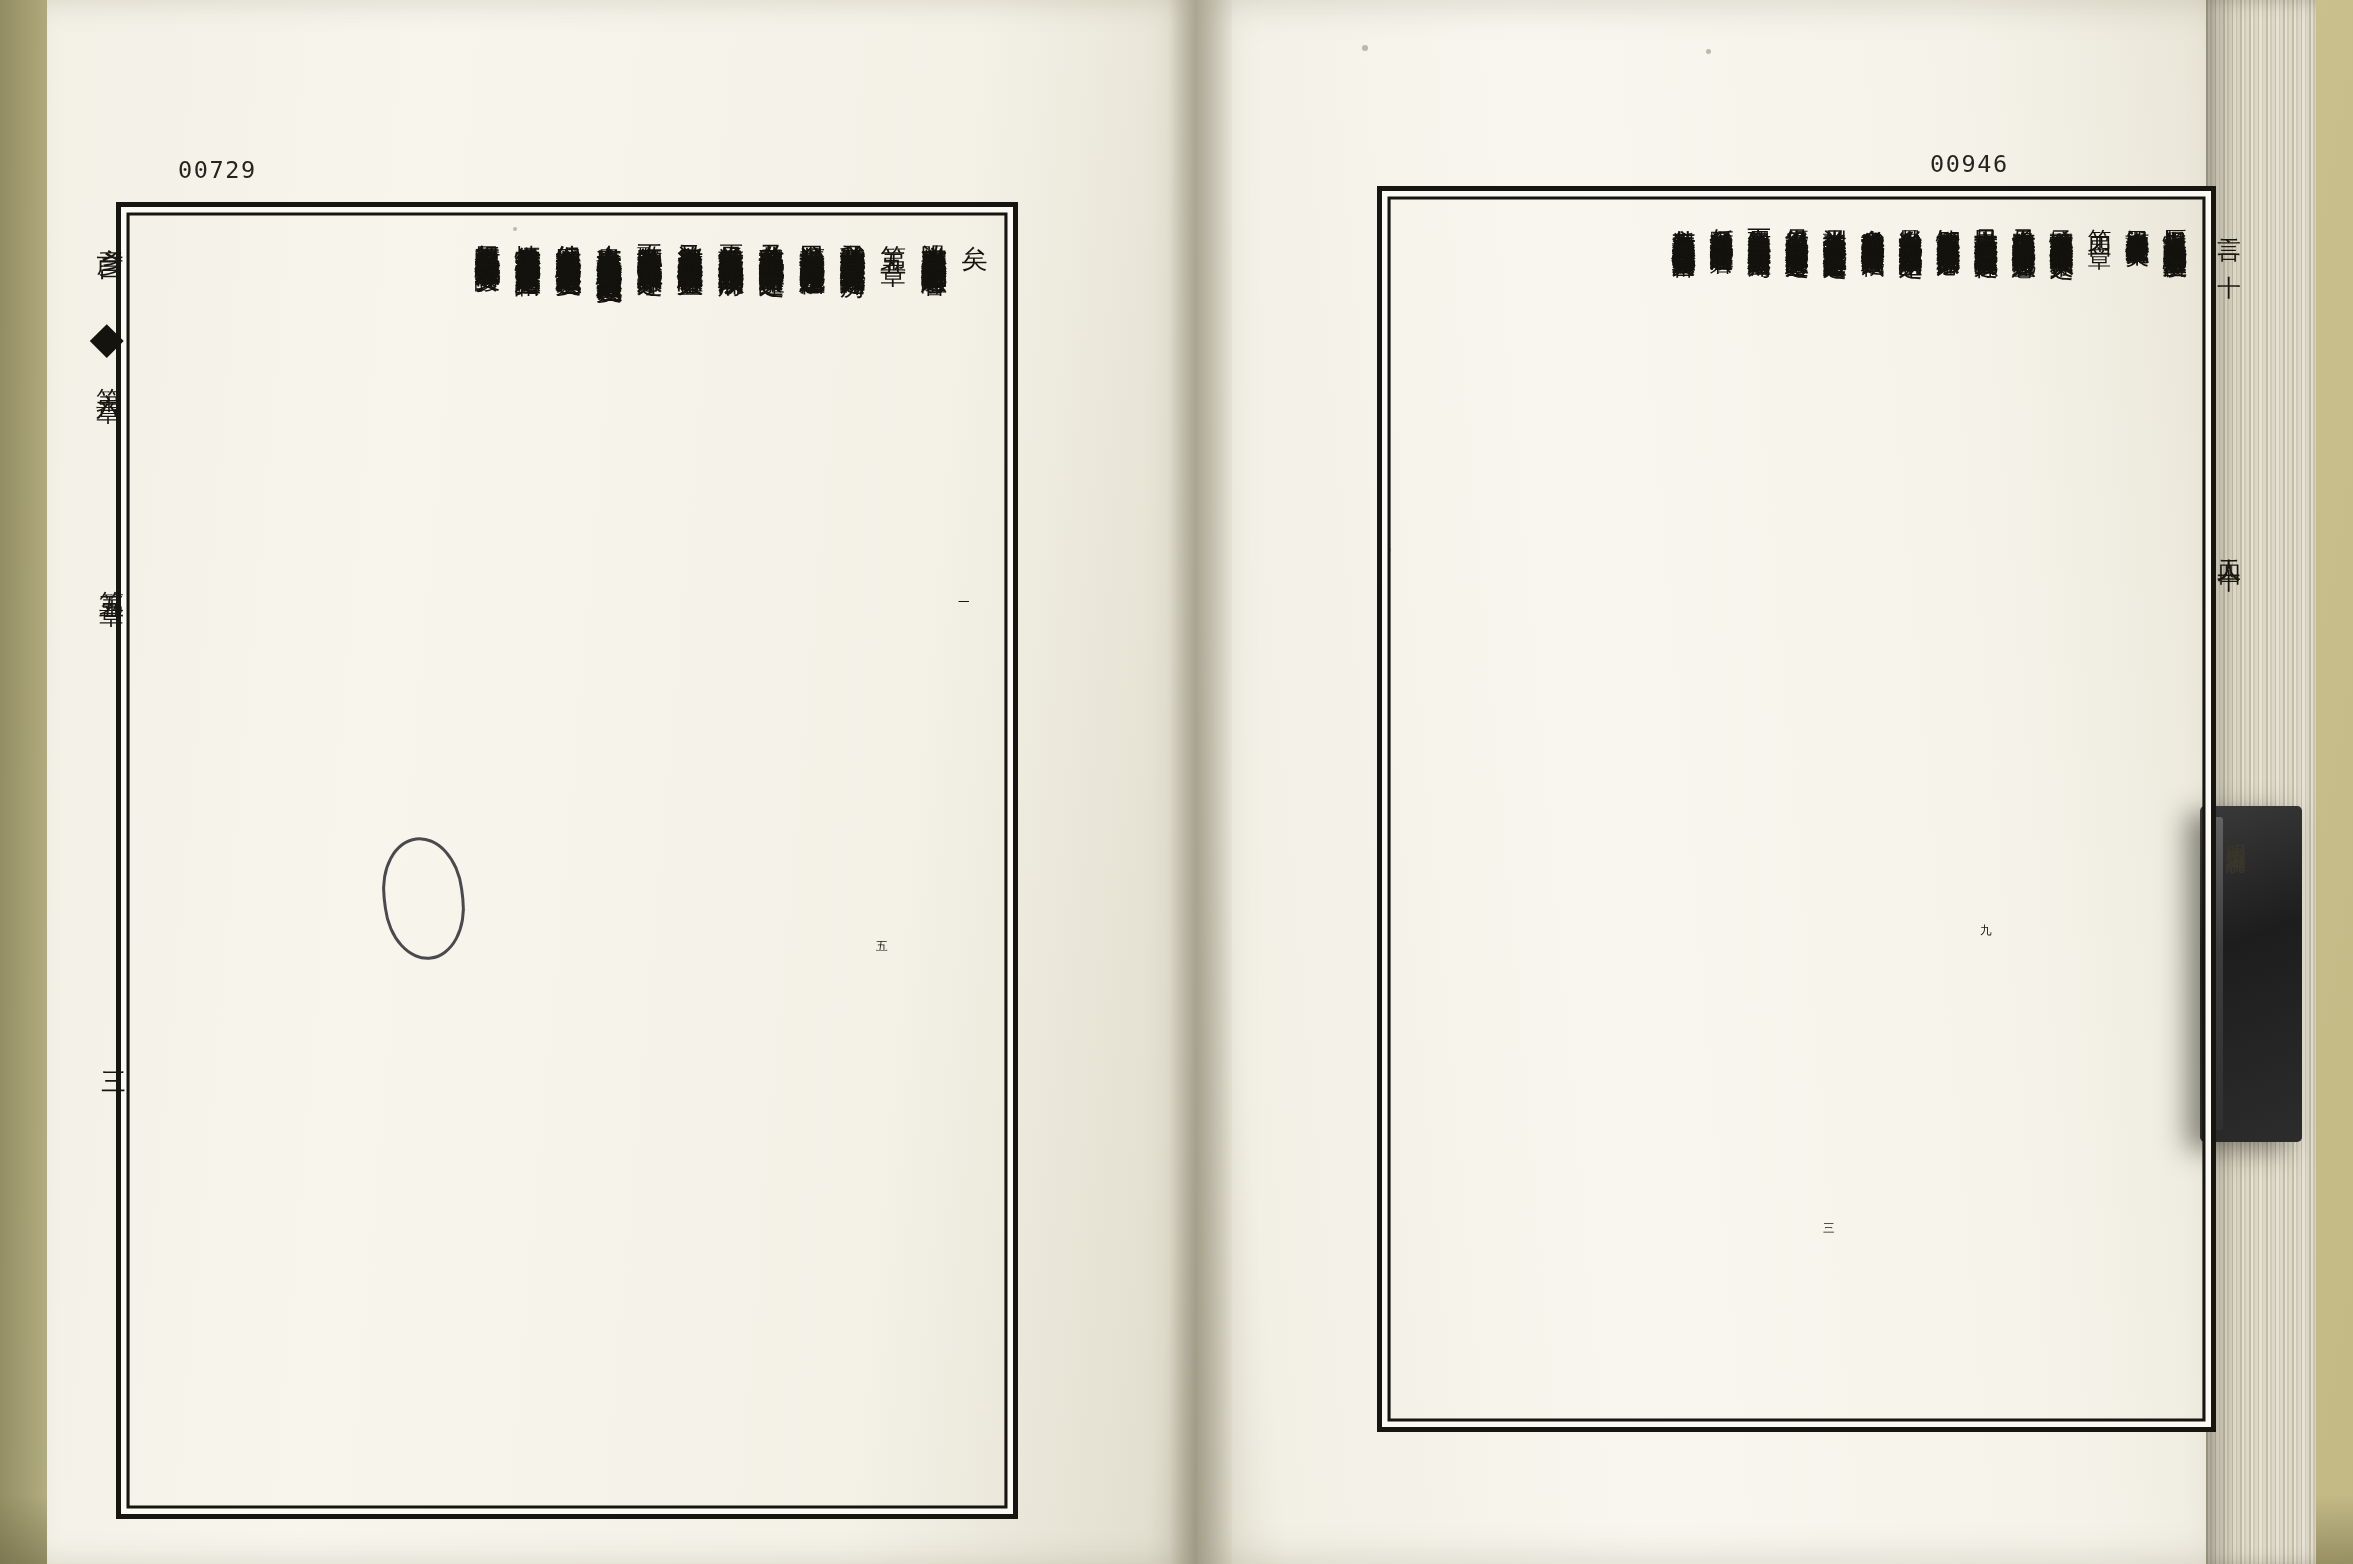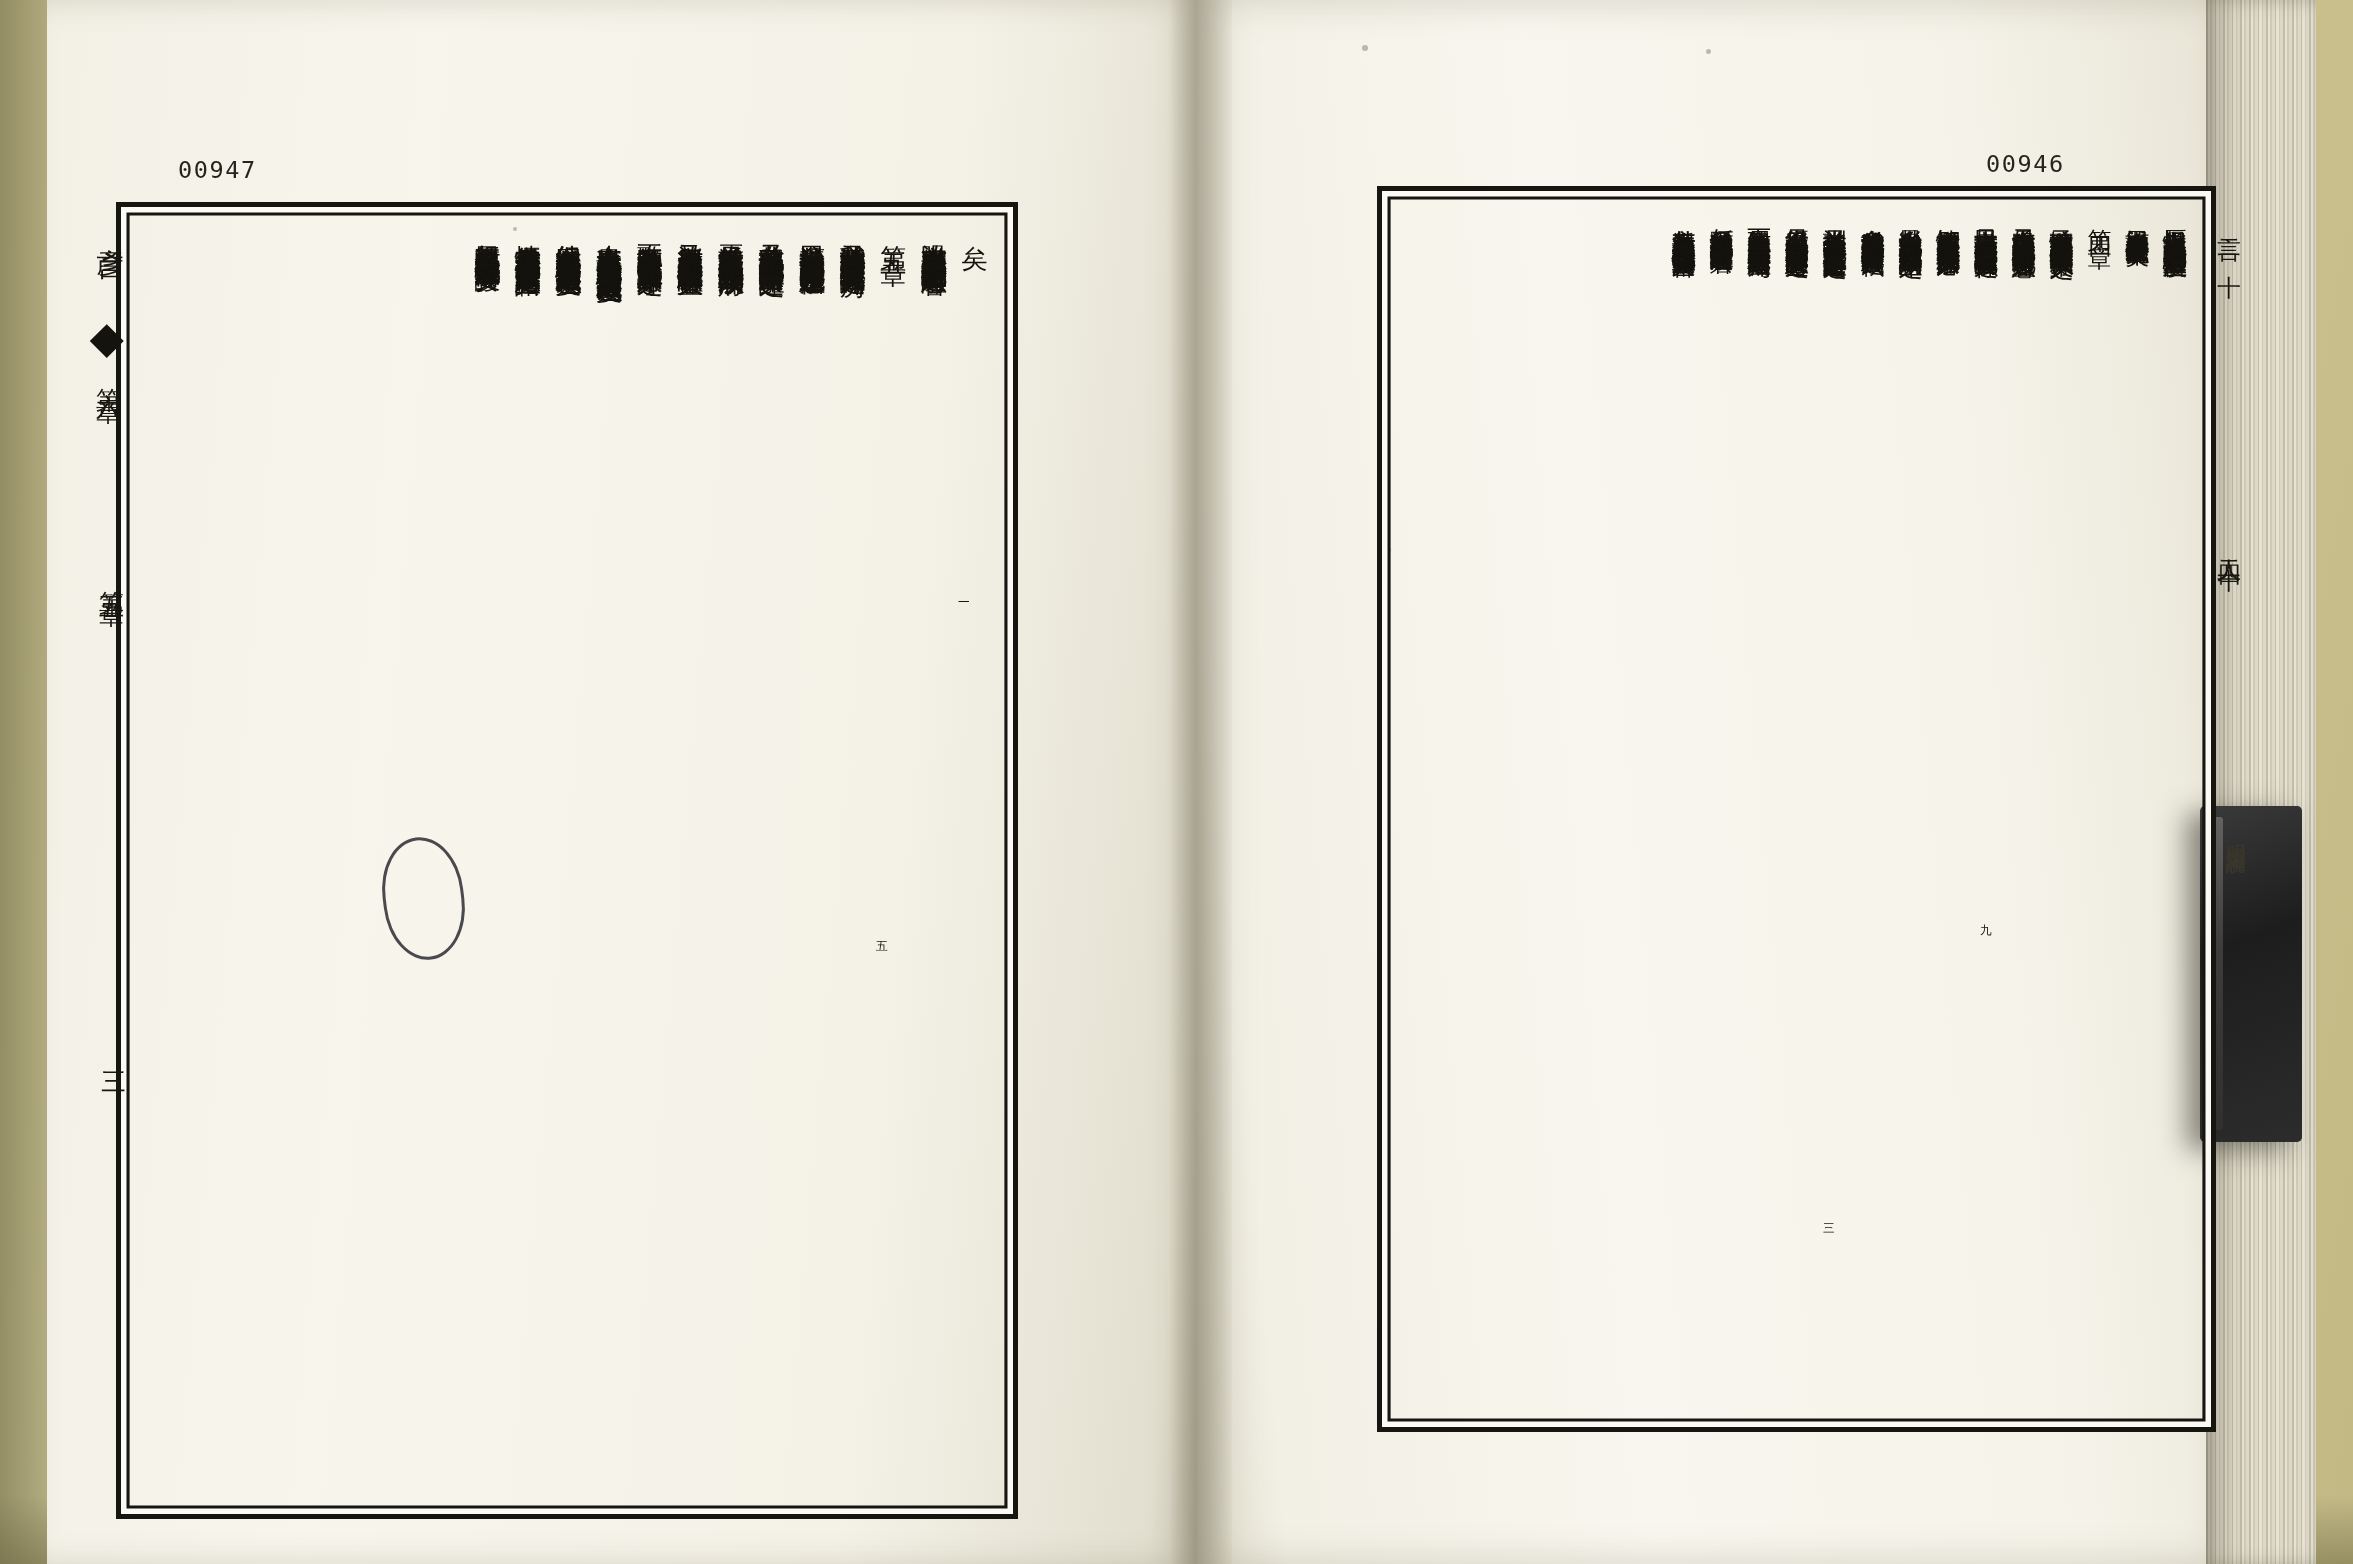--- a/index.html
+++ b/index.html
@@ -135,21 +135,21 @@
 
   
   .stamp {
     position: absolute;
     font-family: "DejaVu Sans Mono", monospace;
     font-size: 23.5px;
     letter-spacing: 1.6px;
     color: #26241c;
   }
   .stamp-left  { left: 178px; top: 156px; }
-  .stamp-right { left: 1986px; top: 150px; }
+  .stamp-right { left: 1930px; top: 150px; }
 
   
   .colwrap {
     position: absolute;
     display: flex;
     flex-direction: row-reverse;
     align-items: flex-start;
     justify-content: flex-start;
   }
   .vcol {
@@ -262,21 +262,21 @@
   </div>
 
   <div class="speckle" style="left:1362px;top:45px;width:5.5px;height:5.5px;"></div>
   <div class="speckle" style="left:1706px;top:49px;width:4.7px;height:4.7px;"></div>
   <div class="speckle" style="left:513px;top:227px;width:3.9px;height:3.9px;"></div>
   <div class="speckle" style="left:1387px;top:548px;width:3.9px;height:3.9px;"></div>
 
   <div class="frame frame-left"></div>
   <div class="frame frame-right"></div>
 
-  <div class="stamp stamp-left">00947</div>
+  <div class="stamp stamp-left">00729</div>
   <div class="stamp stamp-right">00946</div>
 
   <div class="margin-text m-booktitle">彥言</div>
   <div class="ornament"></div>
   <div class="margin-text m-chapnum">第六章</div>
   <div class="margin-text m-secnum">第五章</div>
   <div class="margin-text m-folio">三</div>
 
   <div class="margin-text r-head">言二 十</div>
   <div class="margin-text r-sub">人二四十</div>

